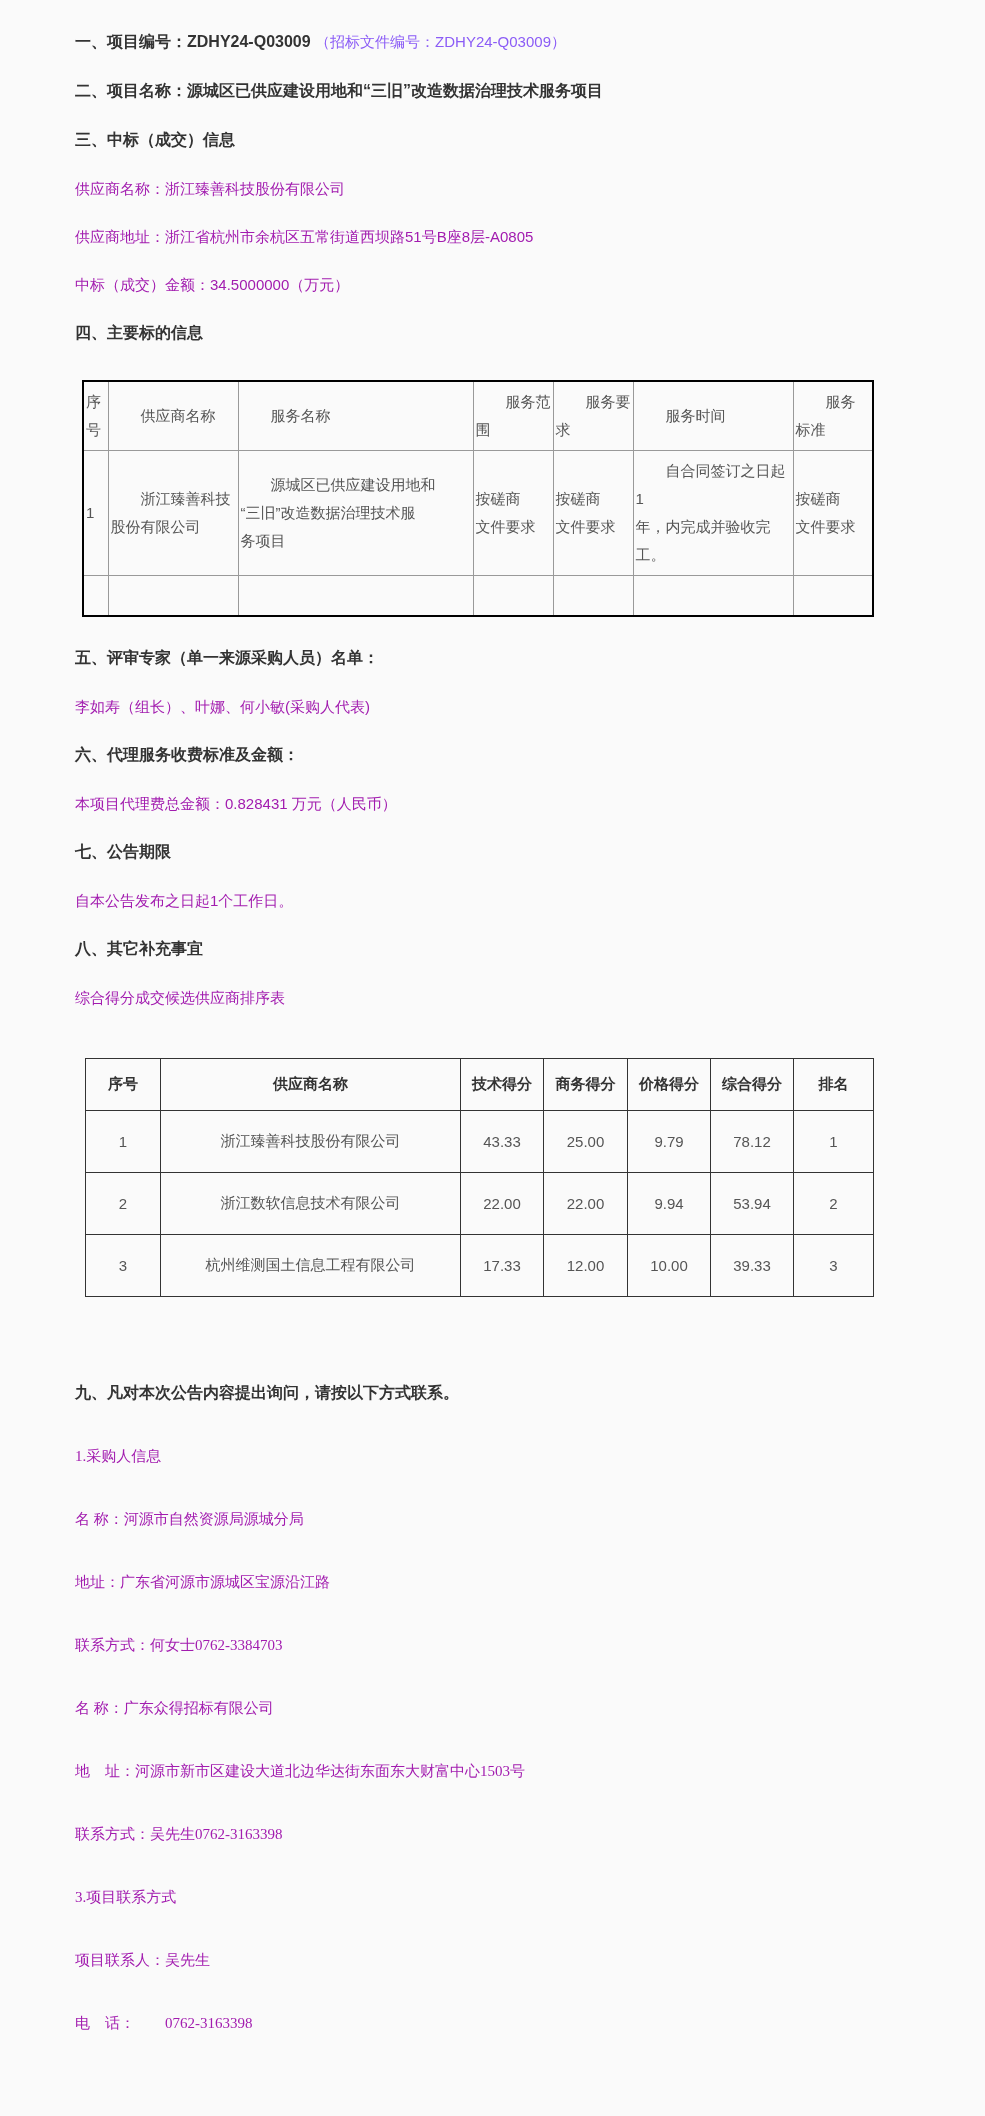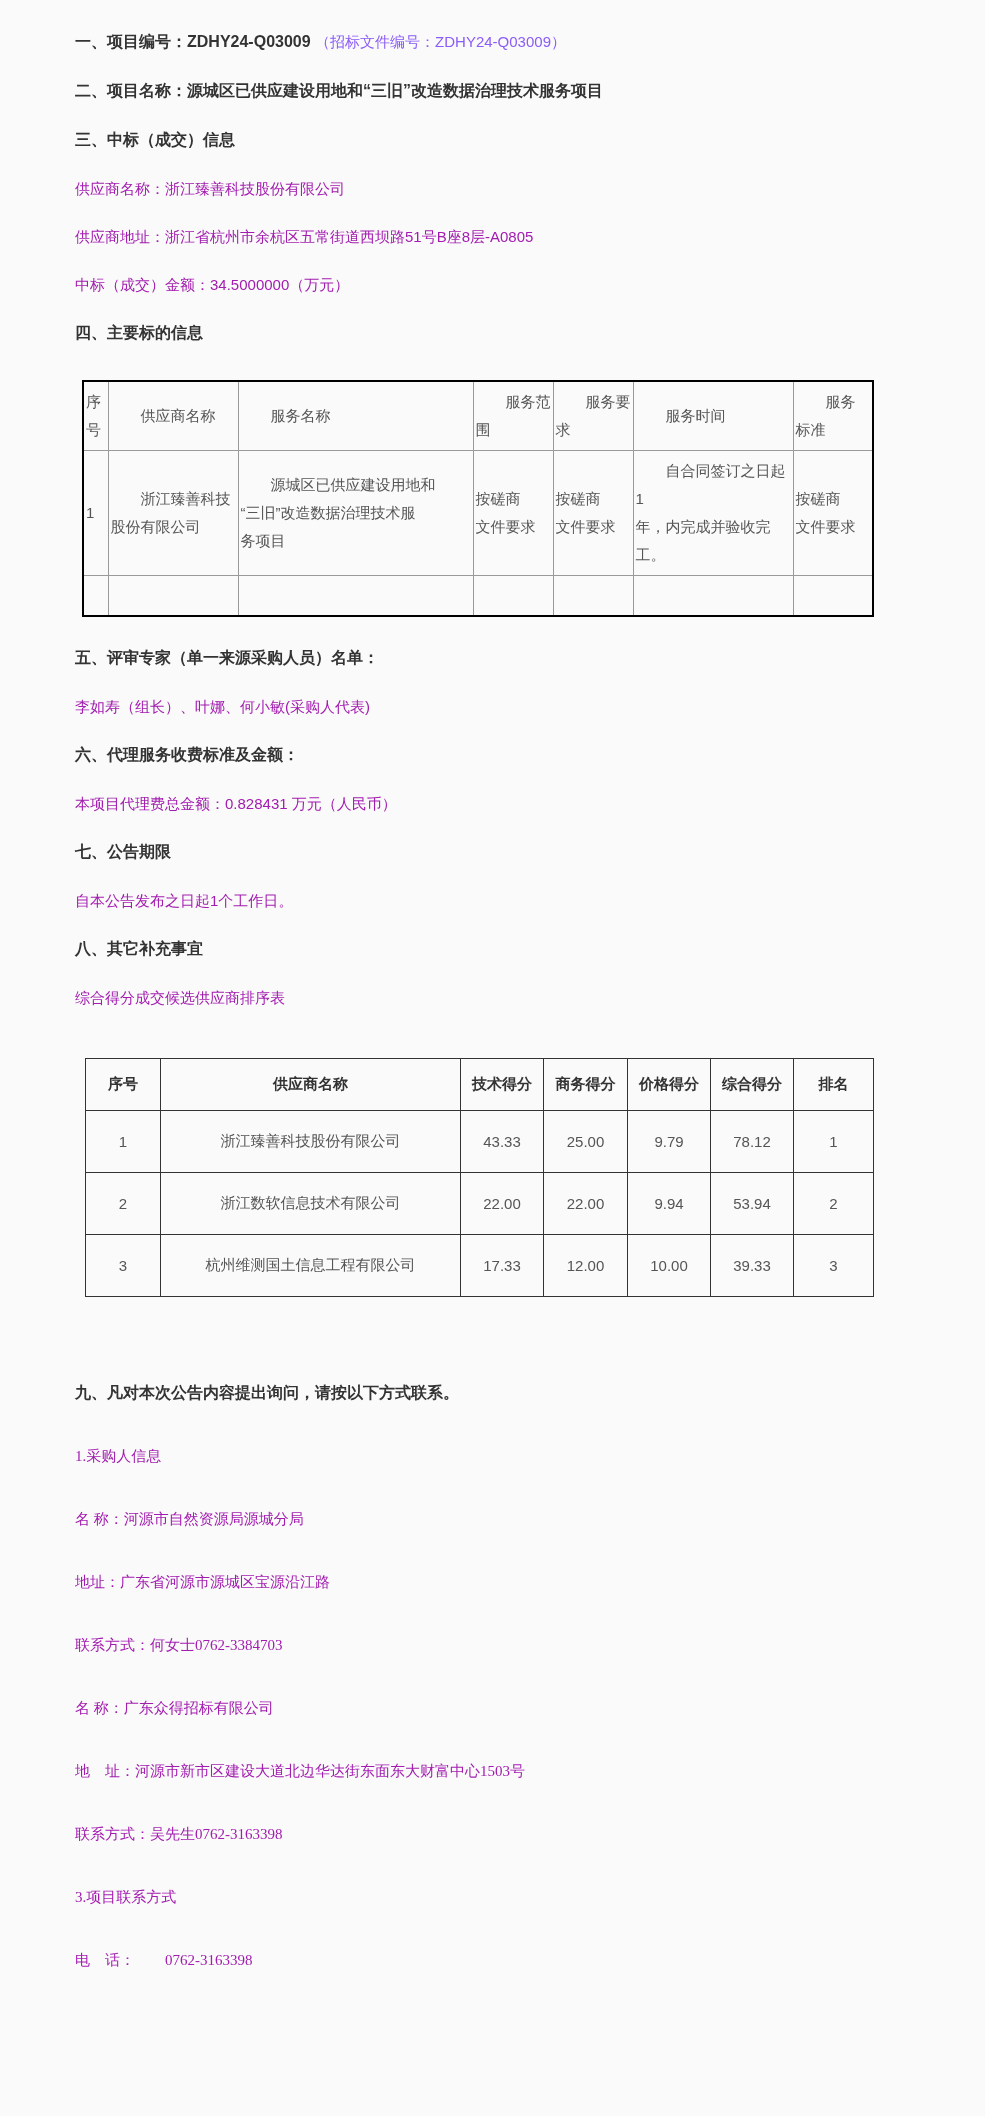--- a/index.html
+++ b/index.html
@@ -225,16 +225,17 @@
   <p class="body cp">1.采购人信息</p>
   <p class="body cp">名 称：河源市自然资源局源城分局</p>
   <p class="body cp">地址：广东省河源市源城区宝源沿江路</p>
   <p class="body cp">联系方式：何女士0762-3384703</p>
 
   <p class="body cp">名 称：广东众得招标有限公司</p>
   <p class="body cp">地　址：河源市新市区建设大道北边华达街东面东大财富中心1503号</p>
   <p class="body cp">联系方式：吴先生0762-3163398</p>
 
   <p class="body cp">3.项目联系方式</p>
+  <p class="body cp">项目联系人：吴先生</p>
   <p class="body cp">电　话：　　0762-3163398</p>
 
   <div class="bottom-spacer"></div>
 </div>
 
 </body></html>

